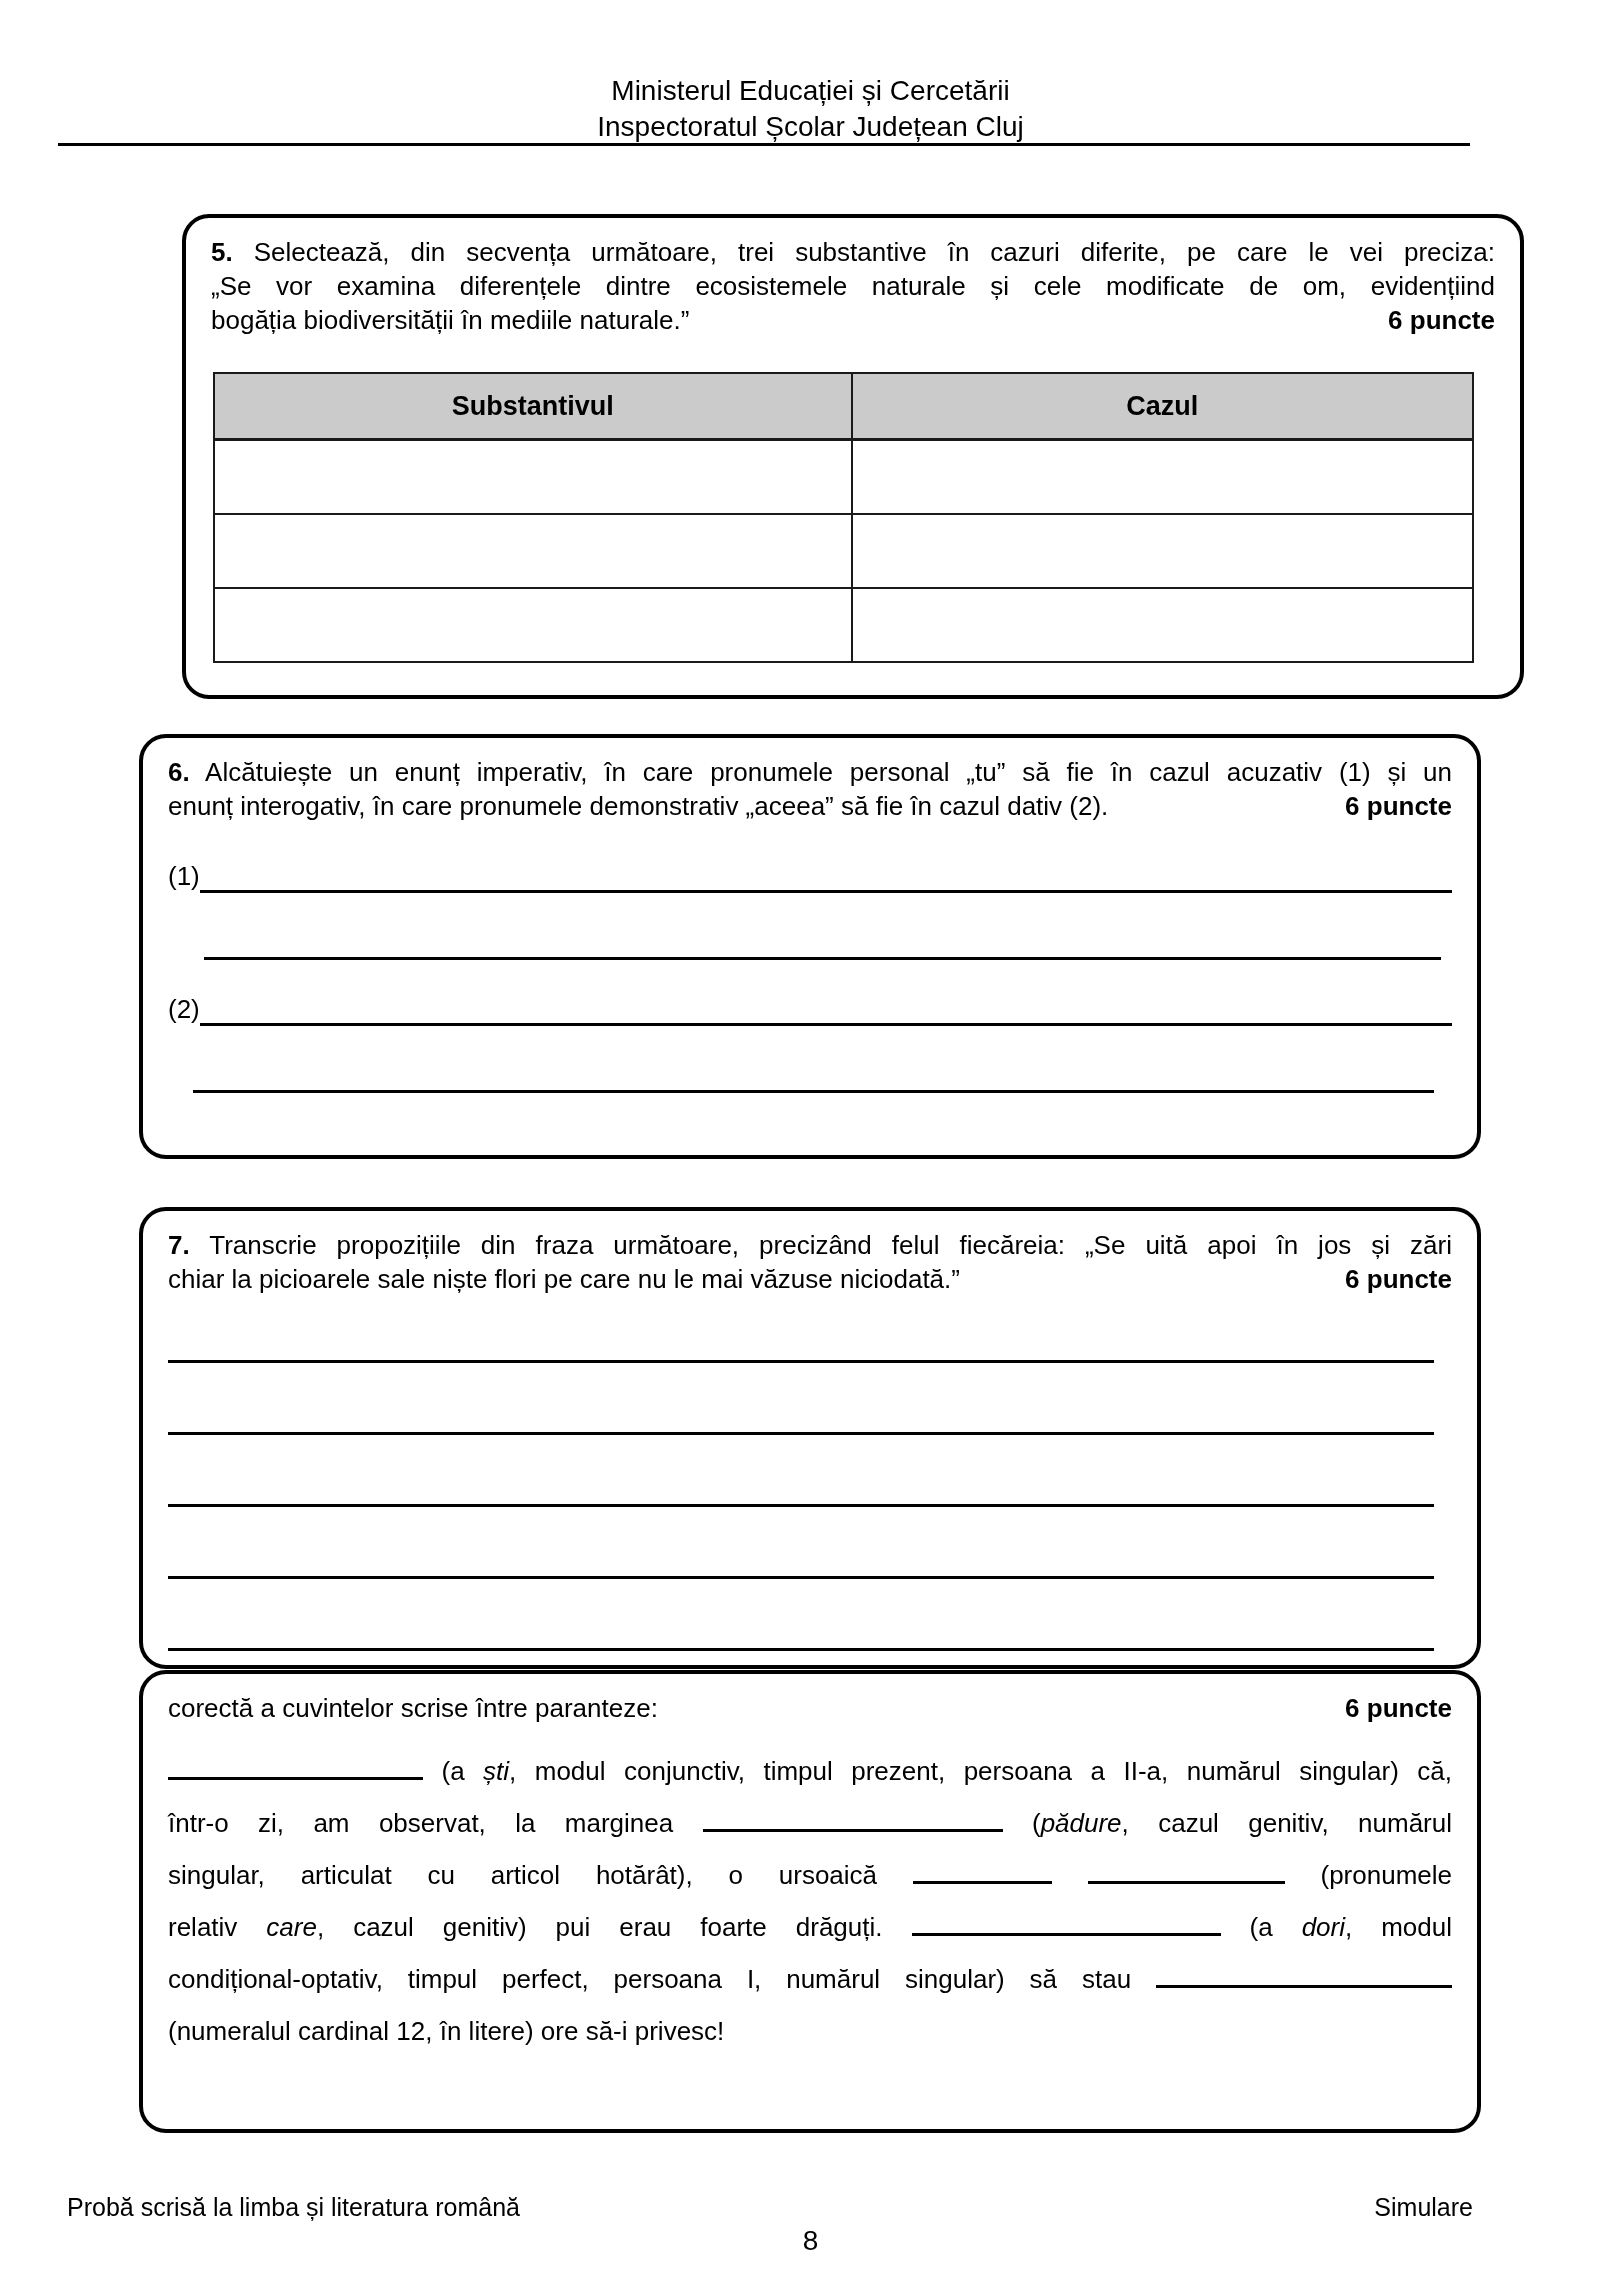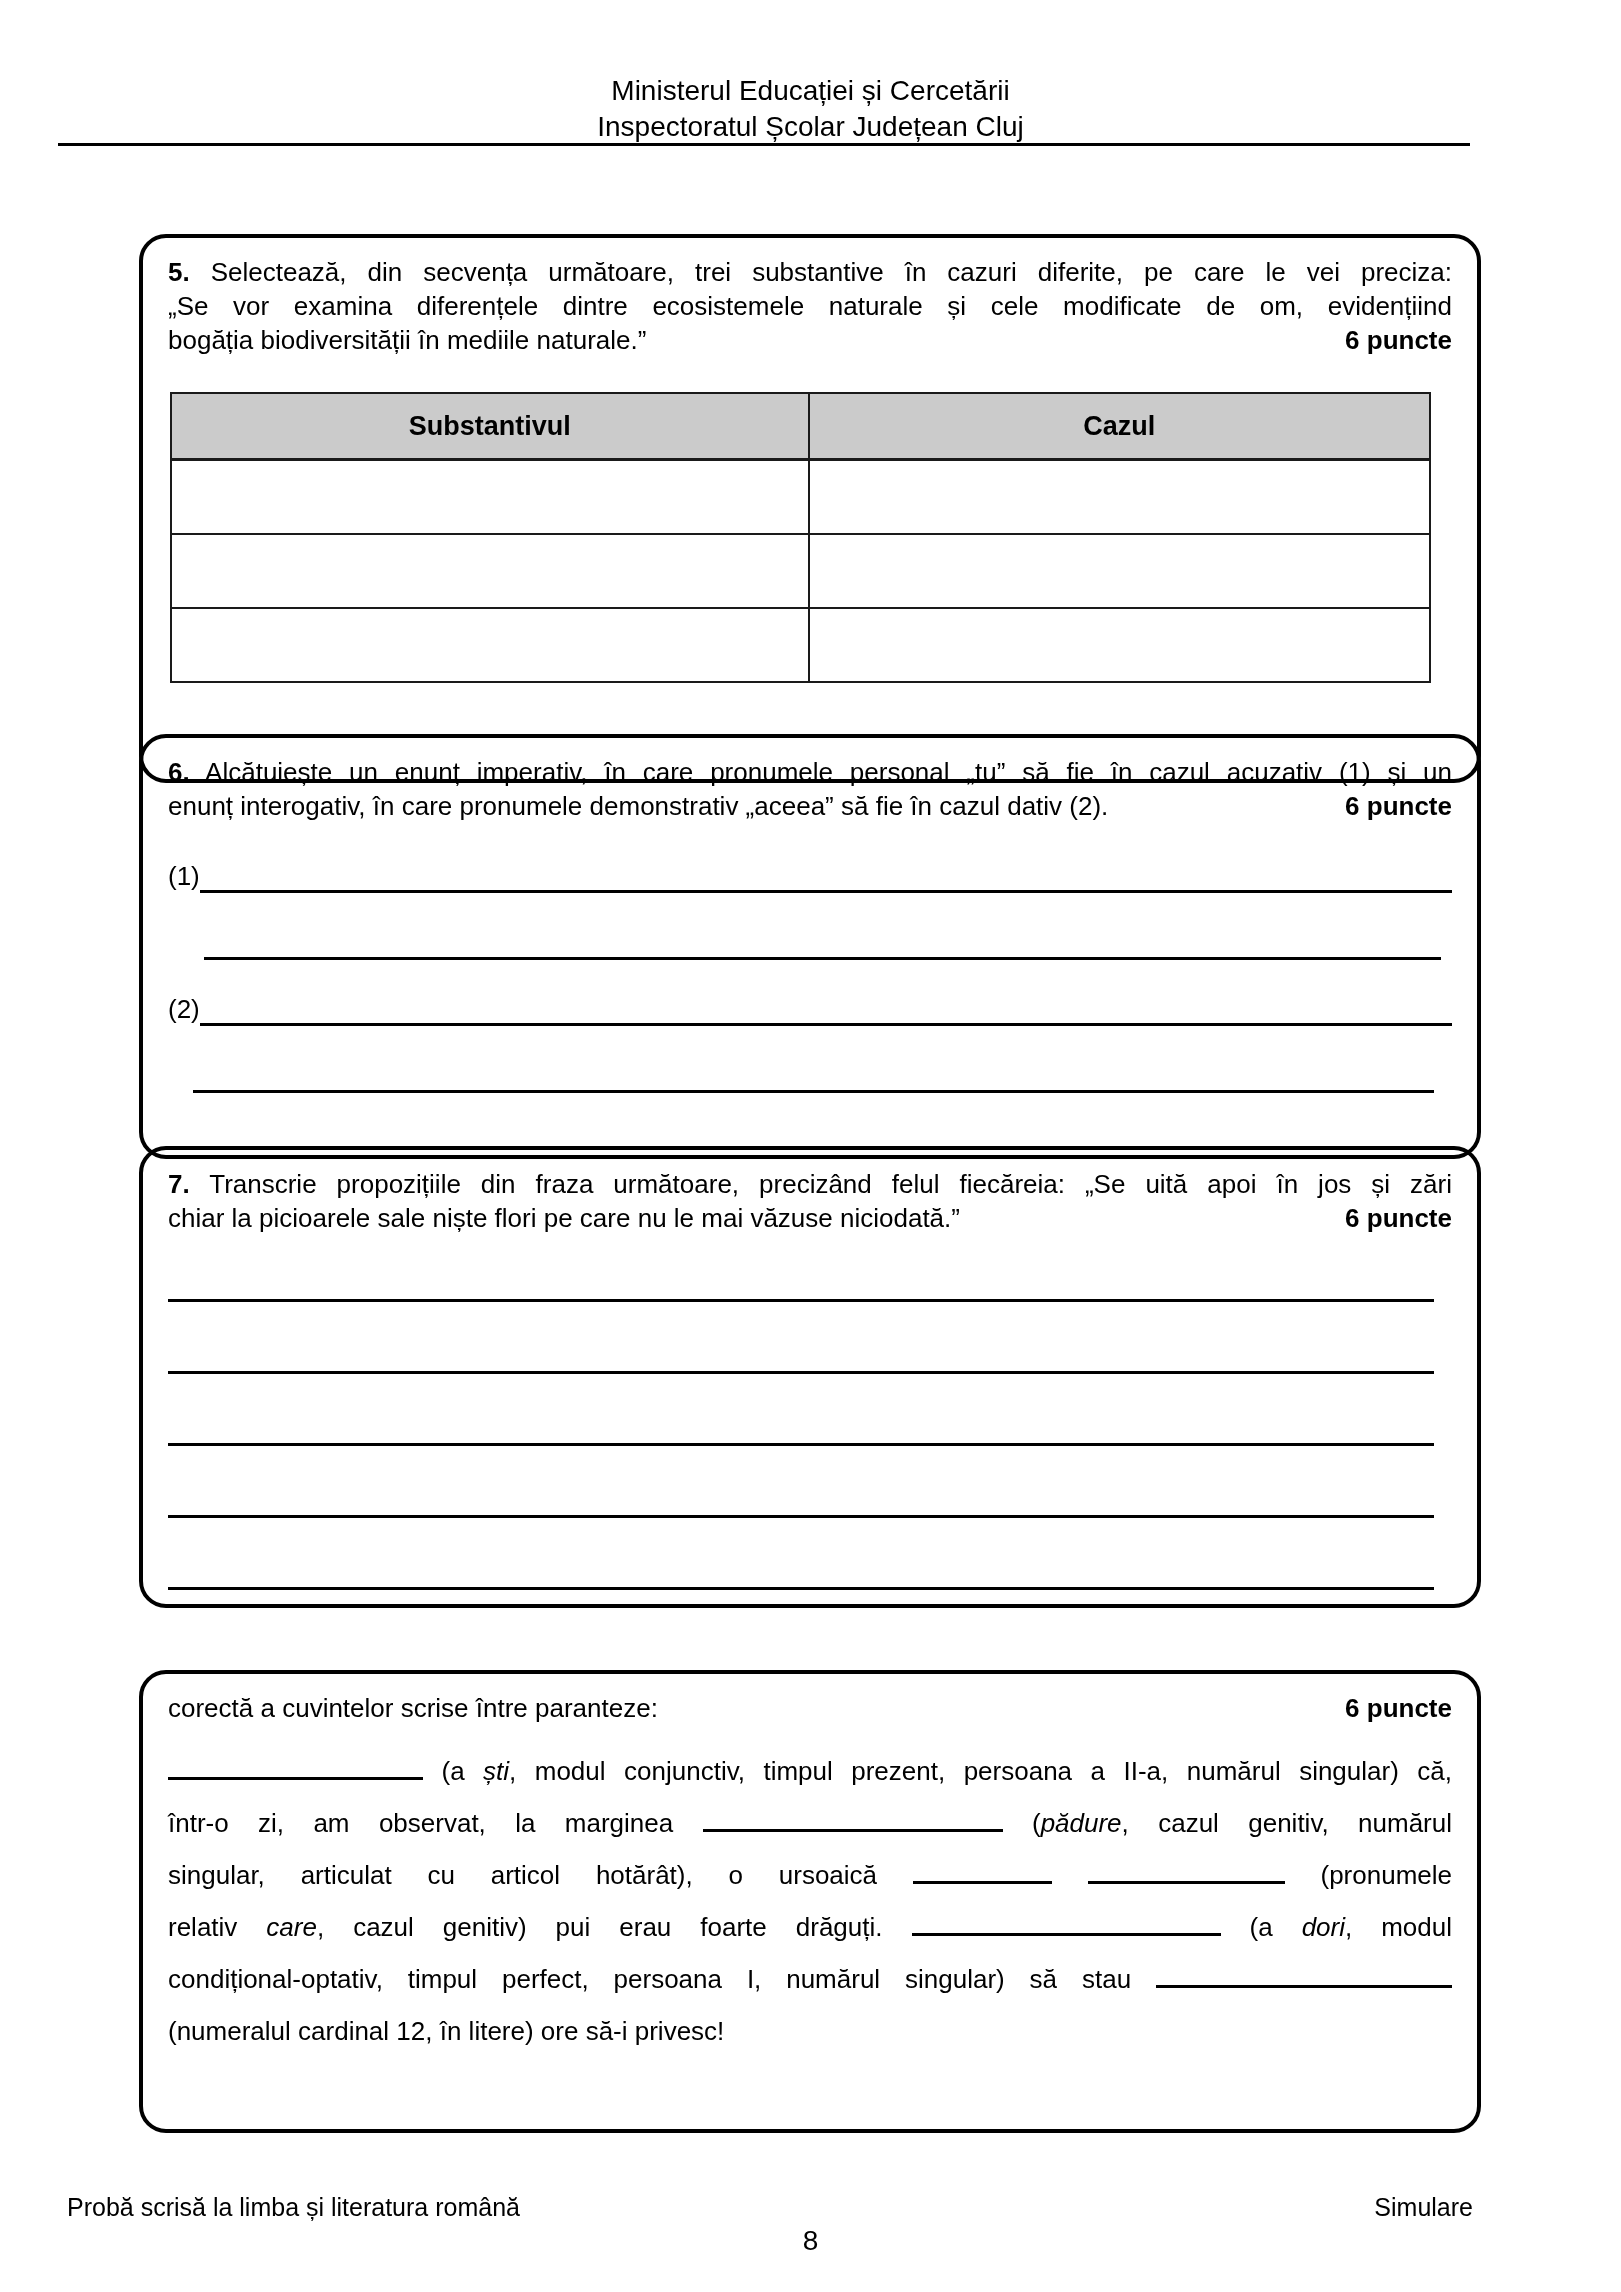--- a/index.html
+++ b/index.html
@@ -40,23 +40,23 @@
     position: absolute;
     left: 139px;
     width: 1342px;
     box-sizing: border-box;
     border: 4.5px solid #000;
     border-radius: 27px;
     padding: 17px 25px;
     font-size: 26px;
     line-height: 34px;
   }
-  .box5 { top: 234px;  height: 549px; }
+  .box5 { top: 214px;  height: 485px; margin-left: 43px; }
   .box6 { top: 734px;  height: 425px; }
-  .box7 { top: 1146px; height: 462px; }
+  .box7 { top: 1207px; height: 462px; }
   .box8 { top: 1670px; height: 463px; }
 
   .jline {
     text-align: justify;
     text-align-last: justify;
     text-justify: inter-word;
   }
   .lineflex {
     display: flex;
     justify-content: space-between;

